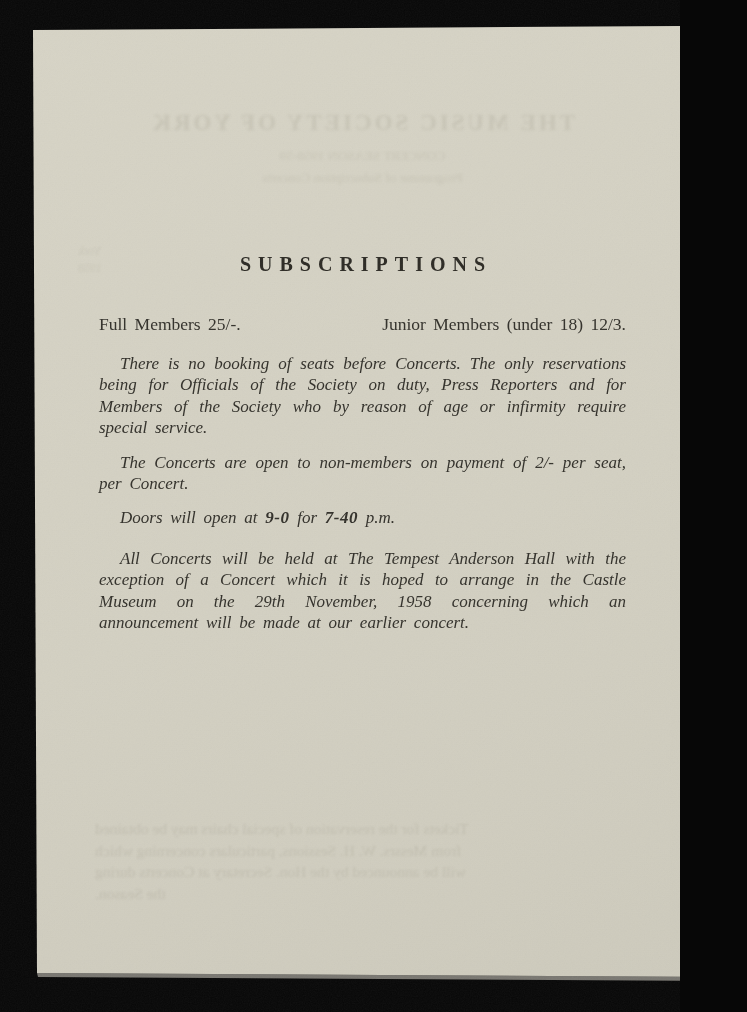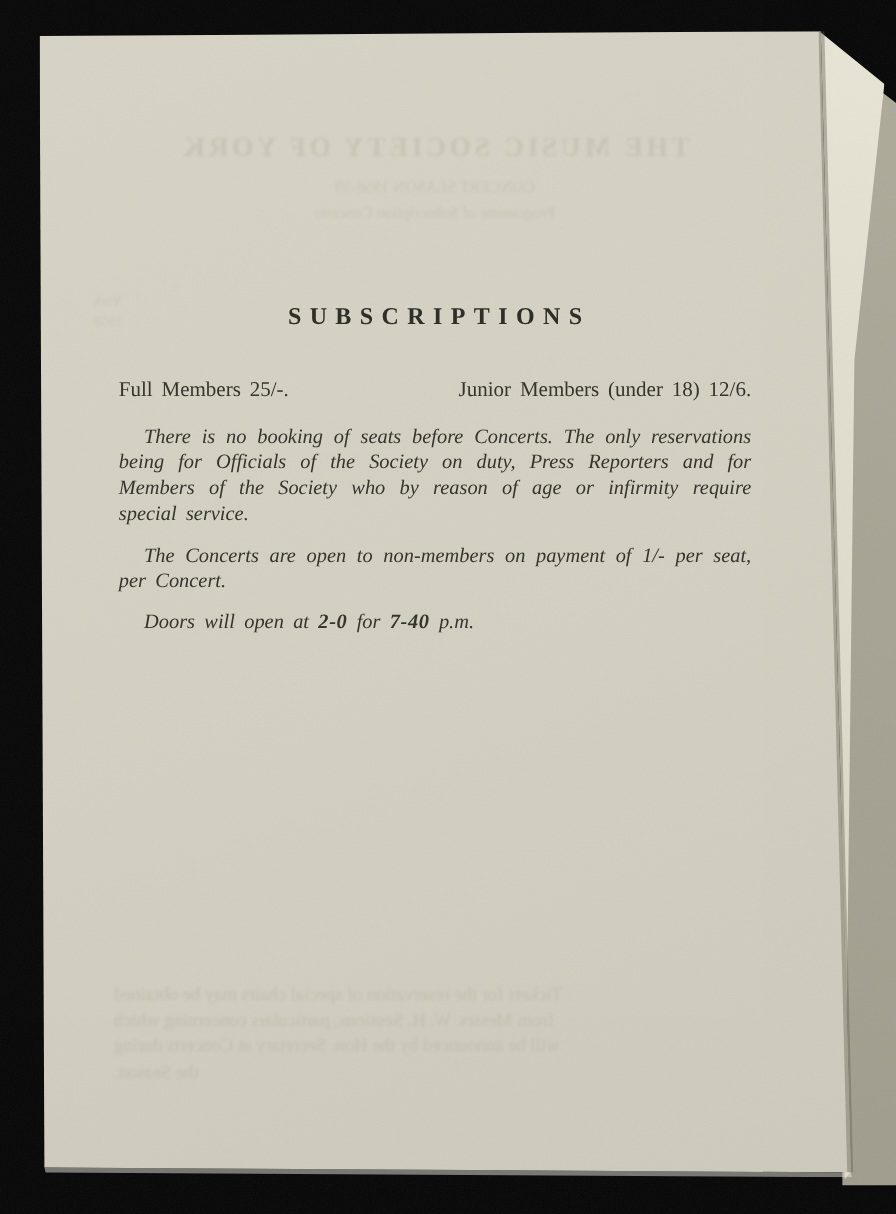--- a/index.html
+++ b/index.html
@@ -1,18 +1,18 @@
 <!DOCTYPE html>
 <html><head>
 <meta charset="utf-8">
 <style>
   html, body { margin: 0; padding: 0; background: #070707; }
   .scene {
     position: relative;
-    width: 747px;
+    width: 680px;
     height: 1012px;
     background: #070707;
     overflow: hidden;
     font-family: "Liberation Serif", "DejaVu Serif", serif;
   }
   .layer { position: absolute; inset: 0; }
 
   
   .page-stack {
     background: linear-gradient(180deg, #b0ac9c 0%, #a9a595 40%, #a19d8d 100%);
@@ -131,30 +131,31 @@
       <div>from Messrs. W. H. Sessions, particulars concerning which</div>
       <div>will be announced by the Hon. Secretary at Concerts during</div>
       <div>the Season.</div>
     </div>
 
     <div class="content">
       <h1 class="doc-title">SUBSCRIPTIONS</h1>
 
       <div class="members-row">
         <span>Full Members 25/-.</span>
-        <span>Junior Members (under 18) 12/6.</span>
+        <span>Junior Members (under 18) 12/3.</span>
       </div>
 
       <p class="para">There is no booking of seats before Concerts. The only reservations being for Officials of the Society on duty, Press Reporters and for Members of the Society who by reason of age or infirmity require special service.</p>
 
-      <p class="para">The Concerts are open to non-members on payment of 1/- per seat, per Concert.</p>
+      <p class="para">The Concerts are open to non-members on payment of 2/- per seat, per Concert.</p>
 
-      <p class="para doors-line"><span>Doors will open at </span><strong>2-0</strong><span> for </span><strong>7-40</strong><span> p.m.</span></p>
+      <p class="para doors-line"><span>Doors will open at </span><strong>9-0</strong><span> for </span><strong>7-40</strong><span> p.m.</span></p>
 
 
+      <p class="para last">All Concerts will be held at The Tempest Anderson Hall with the exception of a Concert which it is hoped to arrange in the Castle Museum on the 29th November, 1958 concerning which an announcement will be made at our earlier concert.</p>
     </div>
   </div>
 
   <div class="layer fold-shadow"></div>
   <div class="layer bottom-edge-light"></div>
 
   <svg class="grain" width="747" height="1012">
     <filter id="noiseF">
       <feTurbulence type="fractalNoise" baseFrequency="0.85" numOctaves="2" stitchTiles="stitch"></feTurbulence>
       <feColorMatrix type="saturate" values="0"></feColorMatrix>

